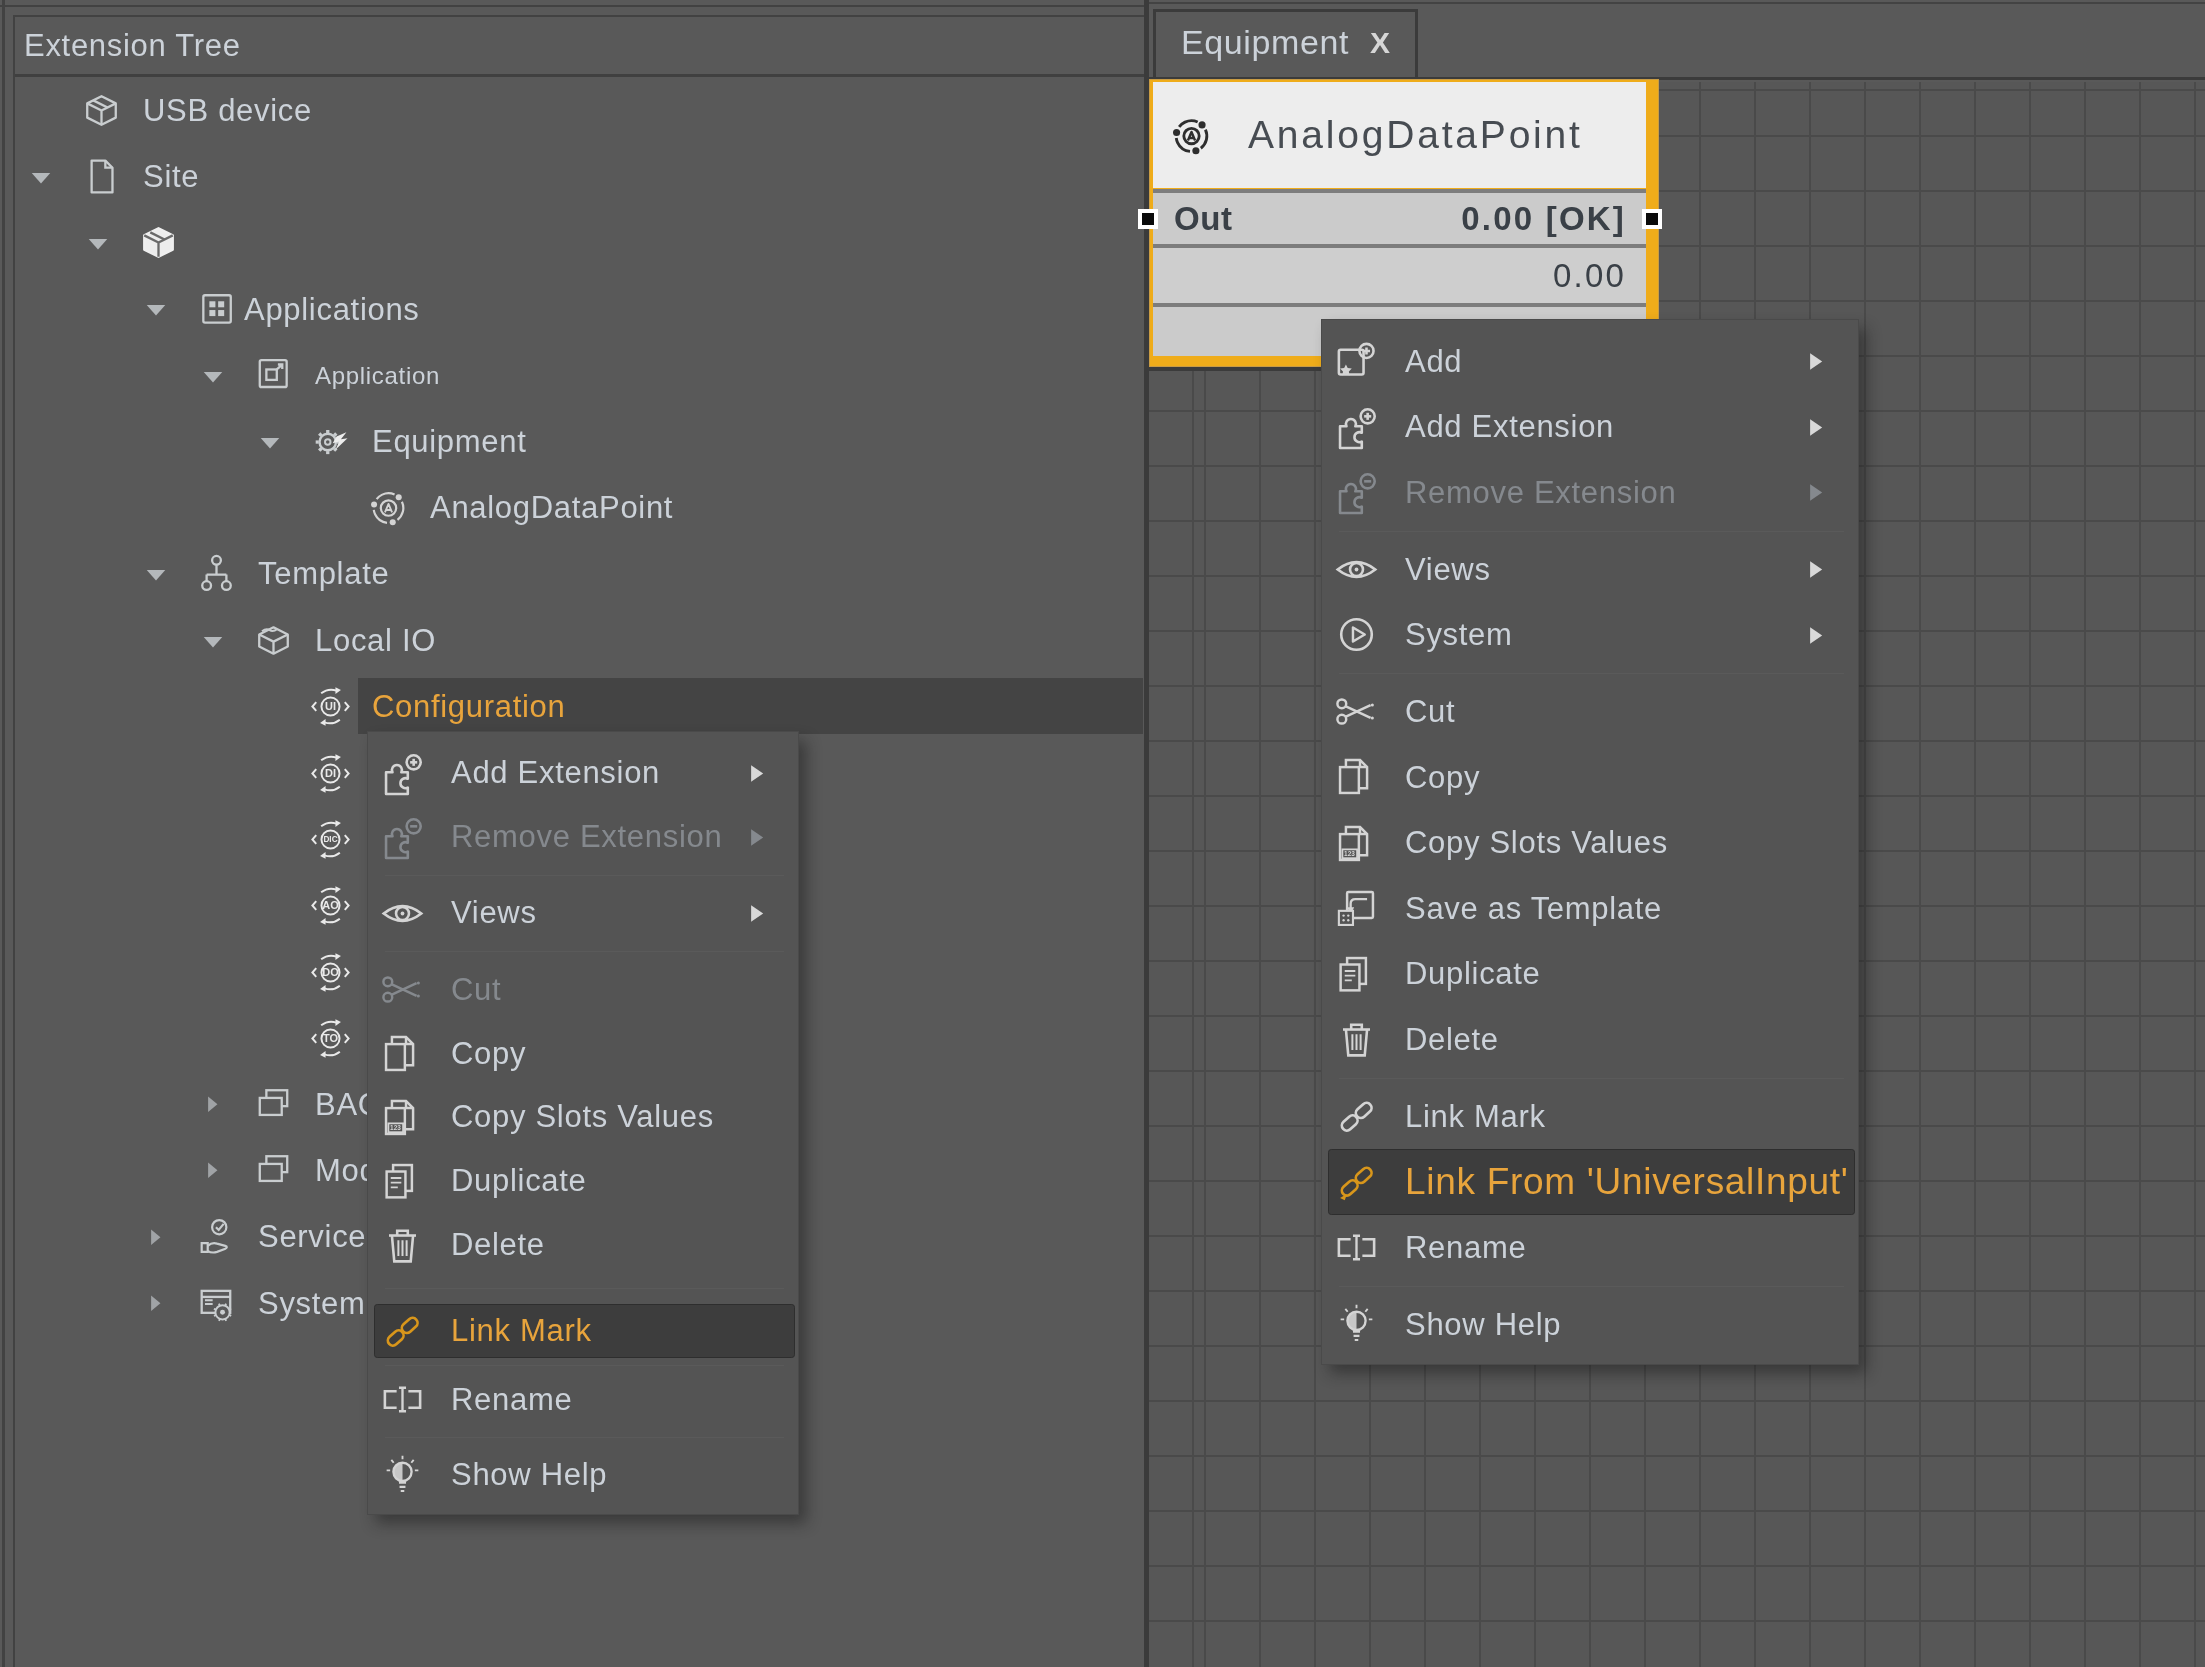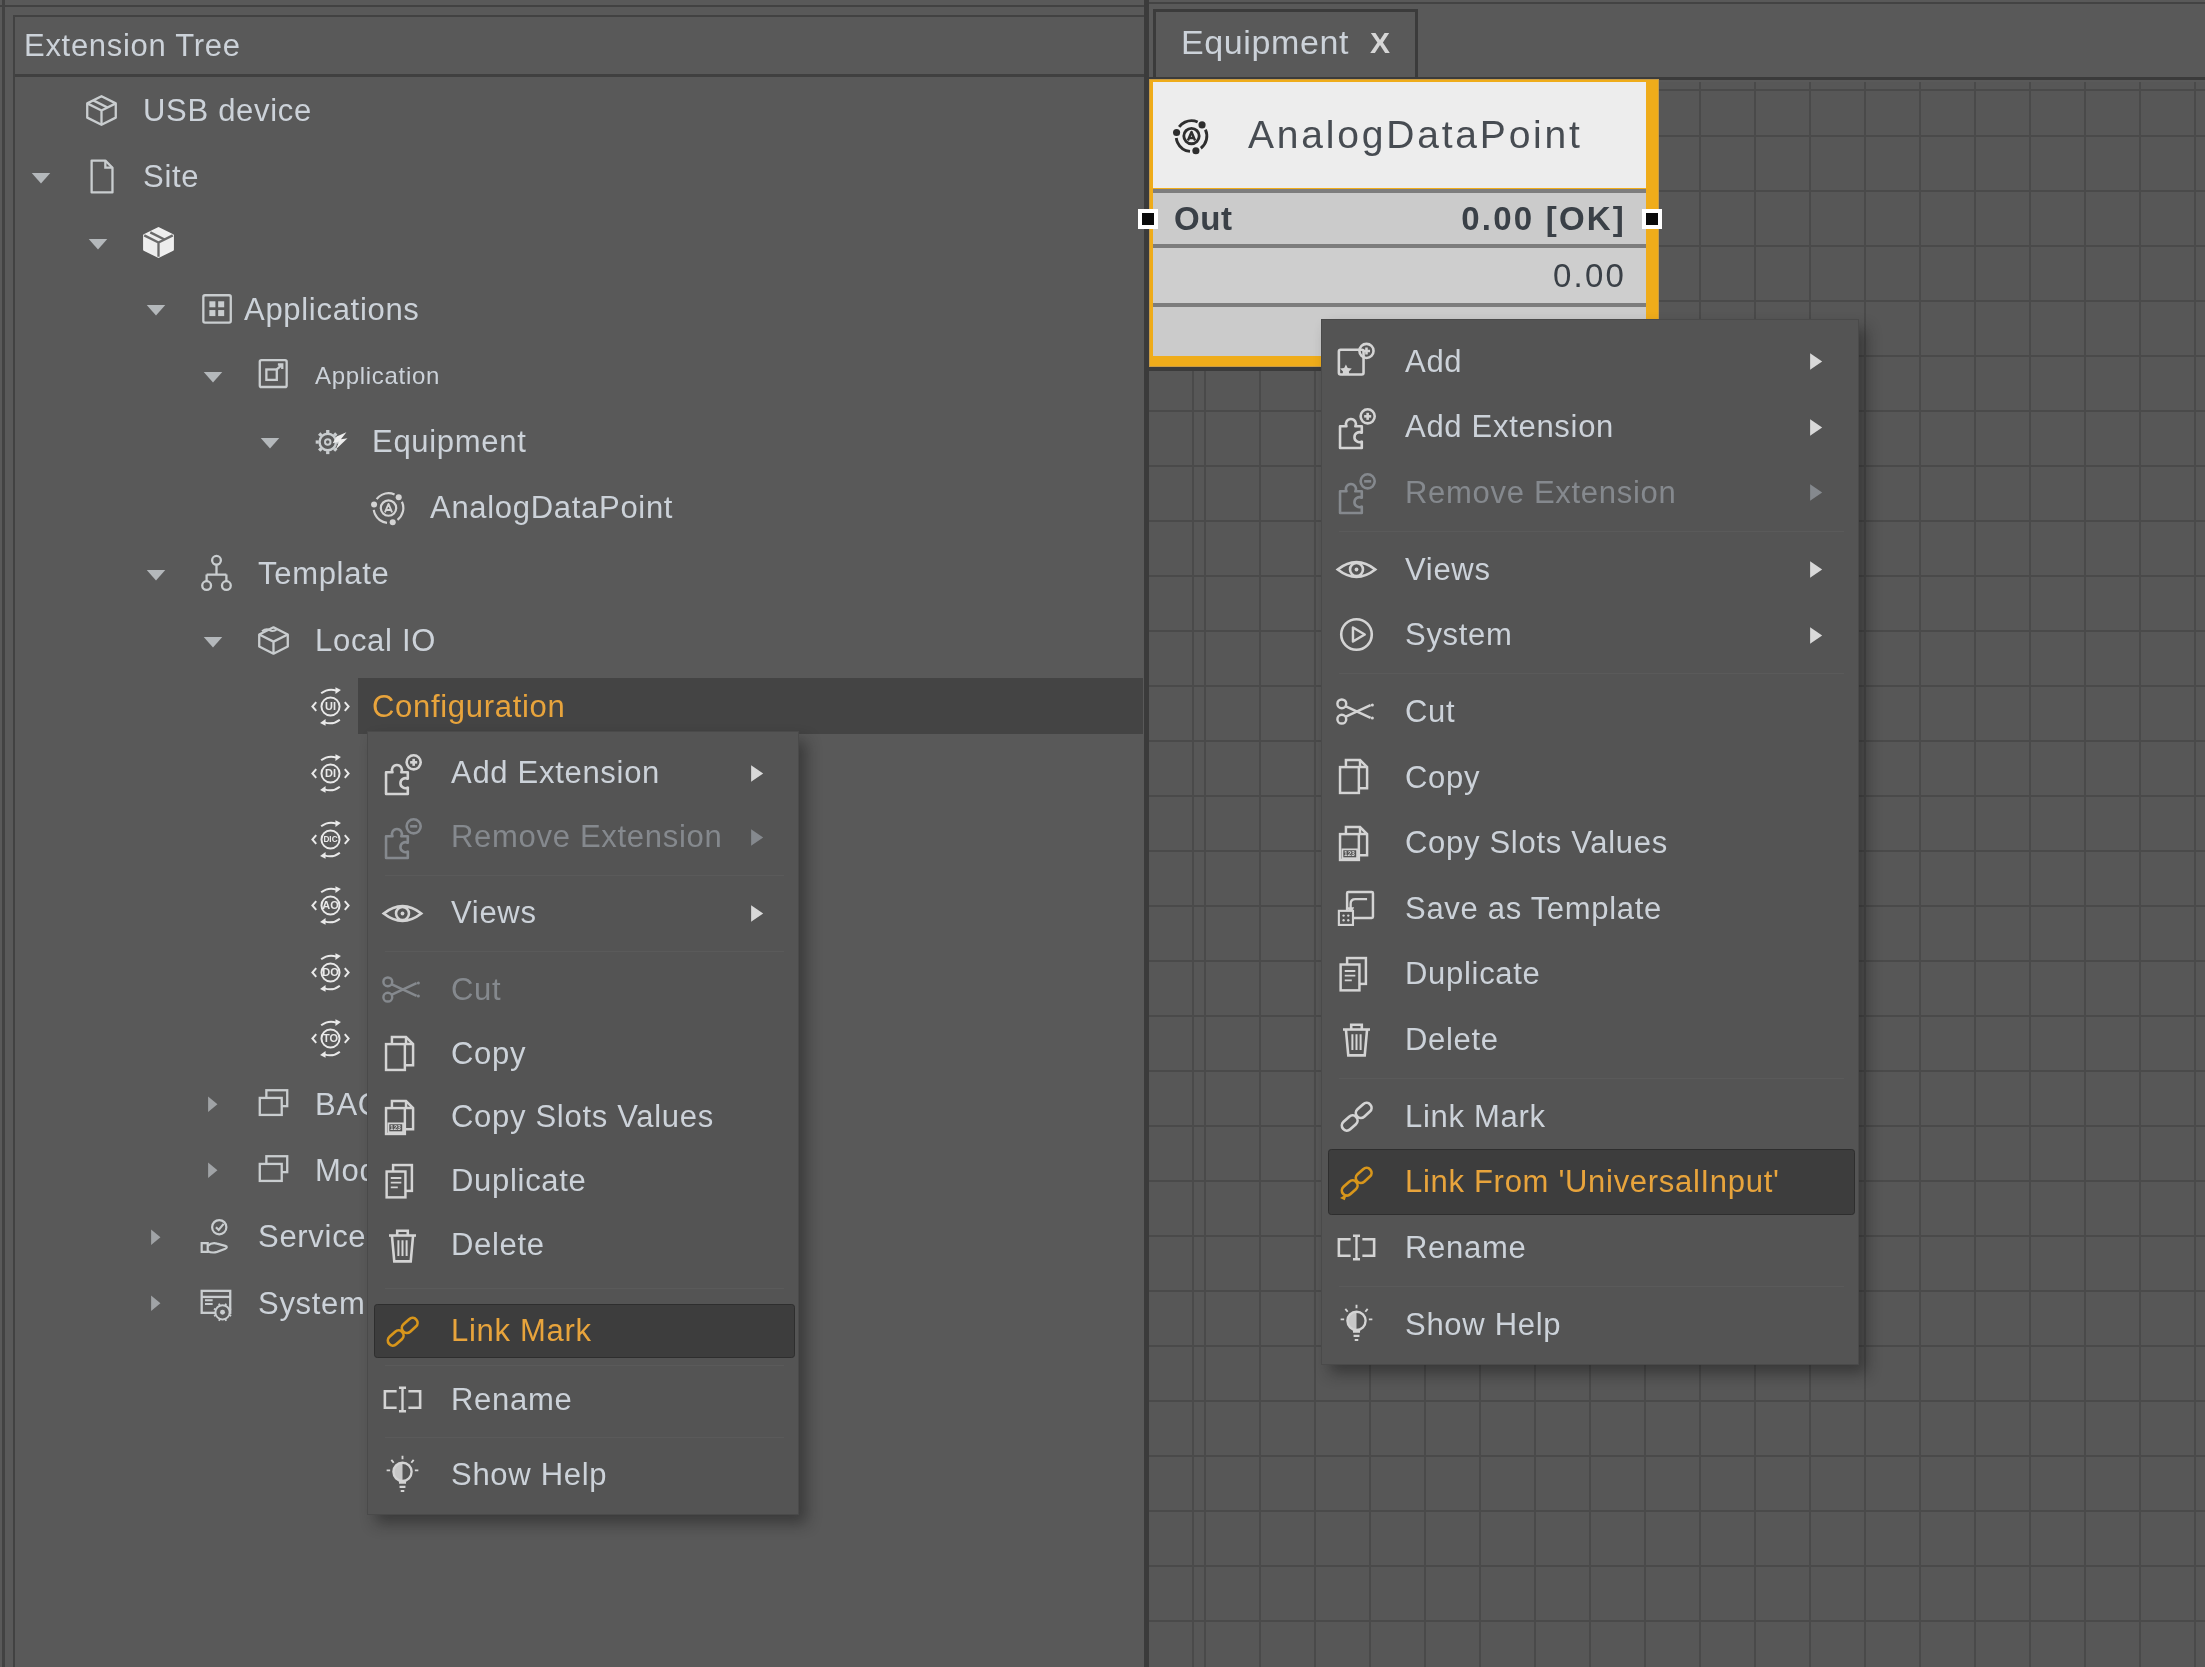--- a/index.html
+++ b/index.html
@@ -443,21 +443,21 @@
         </svg></div>
       <div style="position:absolute;left:83px;top:764px;width:444px;height:66px;line-height:66px;font-size:31px;letter-spacing:0.7px;color:#ccd2d9;white-space:nowrap">Link Mark</div>
       <div style="position:absolute;left:5.5px;top:829px;width:527px;height:66px;background:#3d3d3d;border:1.1px solid #2e2e2e;border-radius:3.3px;box-sizing:border-box"></div>
       <div style="position:absolute;left:11px;top:838px;width:47px;height:47px"><svg width="47" height="47" viewBox="0 0 80 80">
           <g transform="rotate(-42 40 40)">
             <rect x="9" y="32" width="30" height="17" rx="8.5" fill="none" stroke="#d8961b" stroke-width="4.6"></rect>
             <rect x="41" y="32" width="30" height="17" rx="8.5" fill="none" stroke="#d8961b" stroke-width="4.6"></rect>
           </g>
           <path d="M12 68 L24 61 L20 72 Z" fill="#d8961b"></path>
         </svg></div>
-      <div style="position:absolute;left:83px;top:829px;width:444px;height:66px;line-height:66px;font-size:31px;letter-spacing:0.7px;color:#e8a43c;white-space:nowrap">Link From 'UniversalInput'</div>
+      <div style="position:absolute;left:83px;top:829px;width:444px;height:66px;line-height:66px;font-size:37px;letter-spacing:0.7px;color:#e8a43c;white-space:nowrap">Link From 'UniversalInput'</div>
       <div style="position:absolute;left:11px;top:904px;width:47px;height:47px"><svg width="47" height="47" viewBox="0 0 80 80">
           <path d="M30 26 H10 V54 H30" fill="none" stroke="#d4d4d4" stroke-width="4.4"></path>
           <path d="M50 26 H70 V54 H50" fill="none" stroke="#d4d4d4" stroke-width="4.4"></path>
           <path d="M40 20 V60 M34 20 H46 M34 60 H46" stroke="#d4d4d4" stroke-width="4"></path>
         </svg></div>
       <div style="position:absolute;left:83px;top:895px;width:444px;height:66px;line-height:66px;font-size:31px;letter-spacing:0.7px;color:#ccd2d9;white-space:nowrap">Rename</div>
       <div style="position:absolute;left:16.5px;top:966px;width:505px;height:1.1px;background:#5f5f5f;opacity:.55"></div>
       <div style="position:absolute;left:11px;top:980px;width:47px;height:47px"><svg width="47" height="47" viewBox="0 0 80 80">
           <path d="M40 20 a15.5 15.5 0 0 0 0 31 Z" fill="#d4d4d4" opacity="0.9"></path>
           <circle cx="40" cy="35.5" r="15.5" fill="none" stroke="#d4d4d4" stroke-width="4"></circle>

